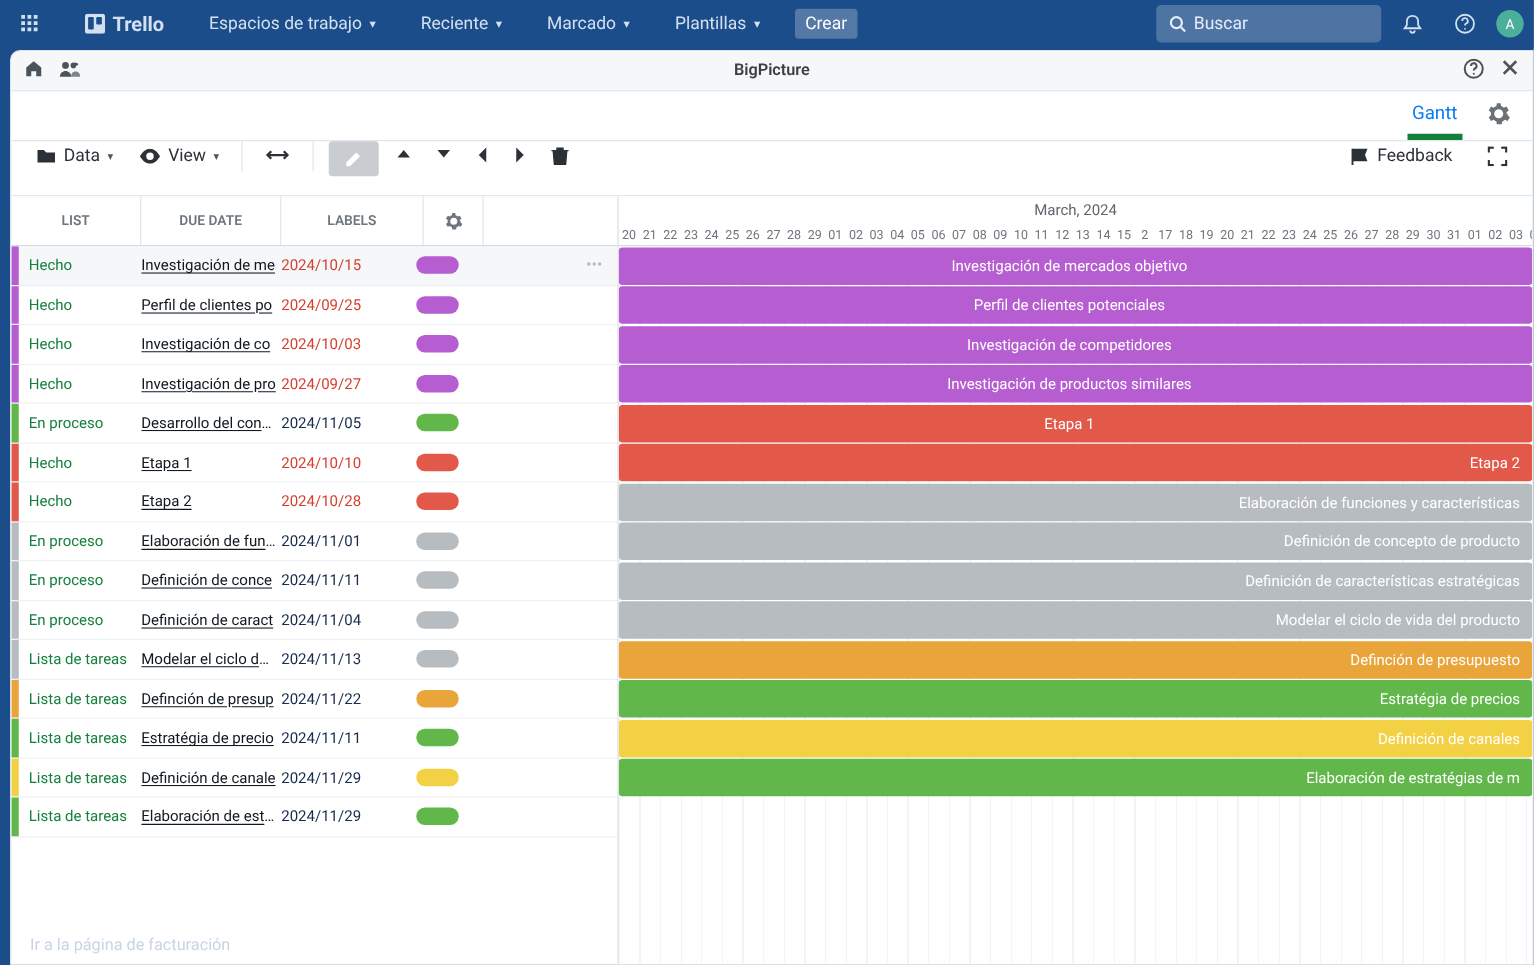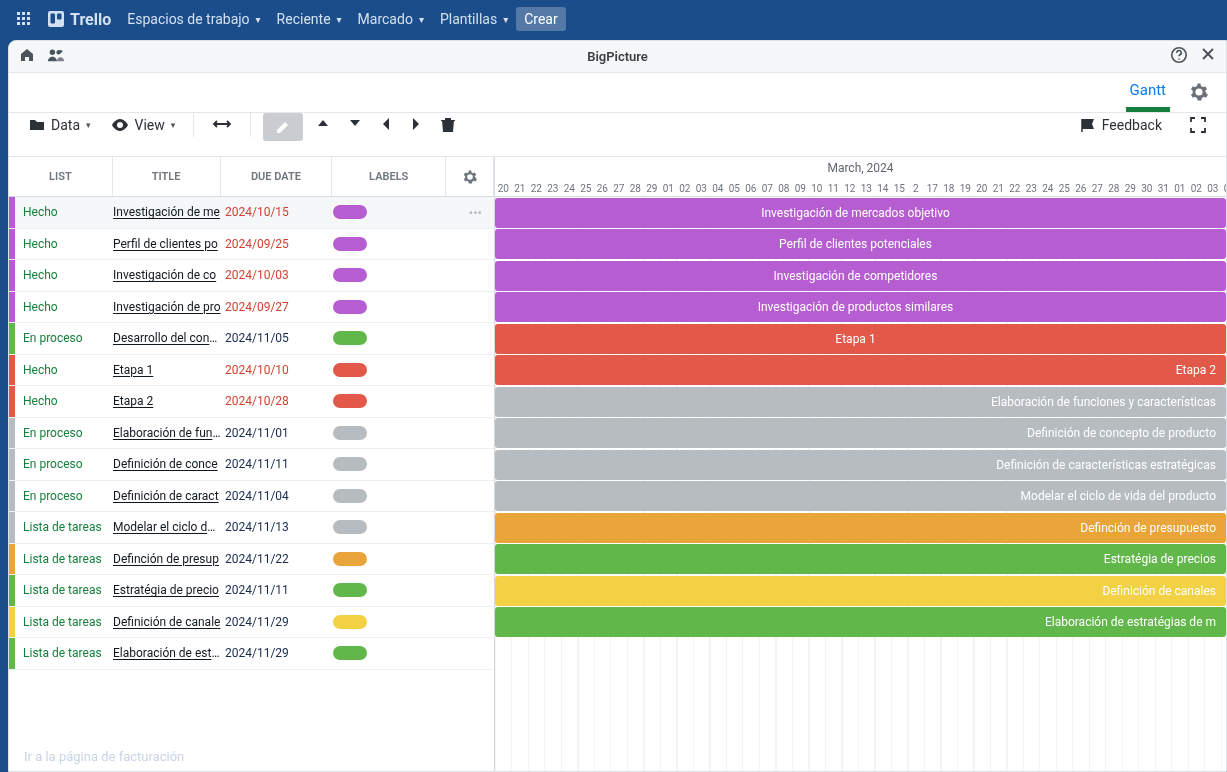--- a/index.html
+++ b/index.html
@@ -16,21 +16,21 @@
   
   .trello-nav {
     height: 38px;
     background: #1b4d8a;
     display: flex;
     align-items: center;
     padding: 0 8px;
     color: #d3e0f1;
     font-size: 14px;
   }
-  .trello-nav .nav-left { display:flex; align-items:center; gap:0; }
+  .trello-nav .nav-left { display:flex; align-items:center; gap:20px; }
   .trello-nav .nav-right { margin-left:auto; display:flex; align-items:center; gap:8px; }
   .app-switch, .nav-item, .nav-create, .nav-icon-btn {
     display:flex; align-items:center; gap:6px;
     padding:4px 8px; border-radius:3px; cursor:pointer; color:#d3e0f1;
   }
   .nav-item .chev { font-size:10px; }
   .nav-create { background:rgba(255,255,255,.25); color:#fff; }
   .nav-search {
     background: rgba(255,255,255,.22); border-radius:4px; height:30px; width:180px;
     display:flex; align-items:center; padding:0 10px; color:#e6eefb;
@@ -173,20 +173,43 @@
         <span>Marcado</span>
         <span class="chev">▾</span>
       </span>
     <span class="nav-item">
         <span>Plantillas</span>
         <span class="chev">▾</span>
       </span>
     <span class="nav-create">
         <span>Crear</span>
       </span>
+  </div>
+  <div class="nav-right">
+    <div class="nav-search">
+      <svg width="14" height="14" viewBox="0 0 16 16">
+          <circle cx="7" cy="7" r="5" fill="none" stroke="currentColor" stroke-width="2"></circle>
+          <line x1="11" y1="11" x2="15" y2="15" stroke="currentColor" stroke-width="2"></line>
+        </svg>
+      <span>Buscar</span>
+    </div>
+    <span class="nav-icon-btn">
+      <svg width="18" height="18" viewBox="0 0 20 20" fill="none" stroke="currentColor" stroke-width="1.6">
+          <path d="M10 3c-3 0-5 2-5 5v3l-2 3h14l-2-3V8c0-3-2-5-5-5z"></path>
+          <path d="M8 16a2 2 0 0 0 4 0"></path>
+        </svg>
+    </span>
+    <span class="nav-icon-btn">
+      <svg width="18" height="18" viewBox="0 0 20 20" fill="none" stroke="currentColor" stroke-width="1.6">
+          <circle cx="10" cy="10" r="8"></circle>
+          <path d="M7.5 7.5a2.5 2.5 0 1 1 3.5 2.3c-.8.4-1 .9-1 1.7"></path>
+          <circle cx="10" cy="14.5" r=".8" fill="currentColor" stroke="none"></circle>
+        </svg>
+    </span>
+    <span class="avatar">A</span>
   </div>
 </div>
 
 <div class="bp-frame">
   <div class="bp-title">
     <div class="left-icons">
       <span><svg width="16" height="16" viewBox="0 0 16 16" fill="currentColor">
             <path d="M8 2L2 7v7h4V10h4v4h4V7z"></path>
           </svg></span>
       <span><svg width="18" height="16" viewBox="0 0 20 16" fill="currentColor">
@@ -291,21 +314,20 @@
             <polyline points="5,15 1,15 1,11"></polyline>
           </svg>
       </span>
     </div>
   </div>
 
   <div class="grid-wrap">
     <div class="left-grid">
       <div class="col-heads">
         <div class="ch ch-list">LIST</div>
-        <div class="ch ch-title">TITLE</div>
         <div class="ch ch-date">DUE DATE</div>
         <div class="ch ch-label">LABELS</div>
         <div class="ch ch-gear">
           <svg width="14" height="14" viewBox="0 0 20 20" fill="#6f767d">
               <path d="M10 6a4 4 0 1 0 0 8 4 4 0 0 0 0-8zm8 4c0 .5 0 1-.1 1.4l2 1.6-2 3.4-2.4-1a8 8 0 0 1-2.4 1.4l-.4 2.6H8.3l-.4-2.6a8 8 0 0 1-2.4-1.4l-2.4 1-2-3.4 2-1.6A8 8 0 0 1 3 10c0-.5 0-1 .1-1.4l-2-1.6 2-3.4 2.4 1A8 8 0 0 1 7.9 3.2L8.3.6h3.4l.4 2.6a8 8 0 0 1 2.4 1.4l2.4-1 2 3.4-2 1.6c.1.4.1.9.1 1.4z"></path>
             </svg>
         </div>
       </div>
       <div class="rows" id="left-rows">
           <div class="row hover">

